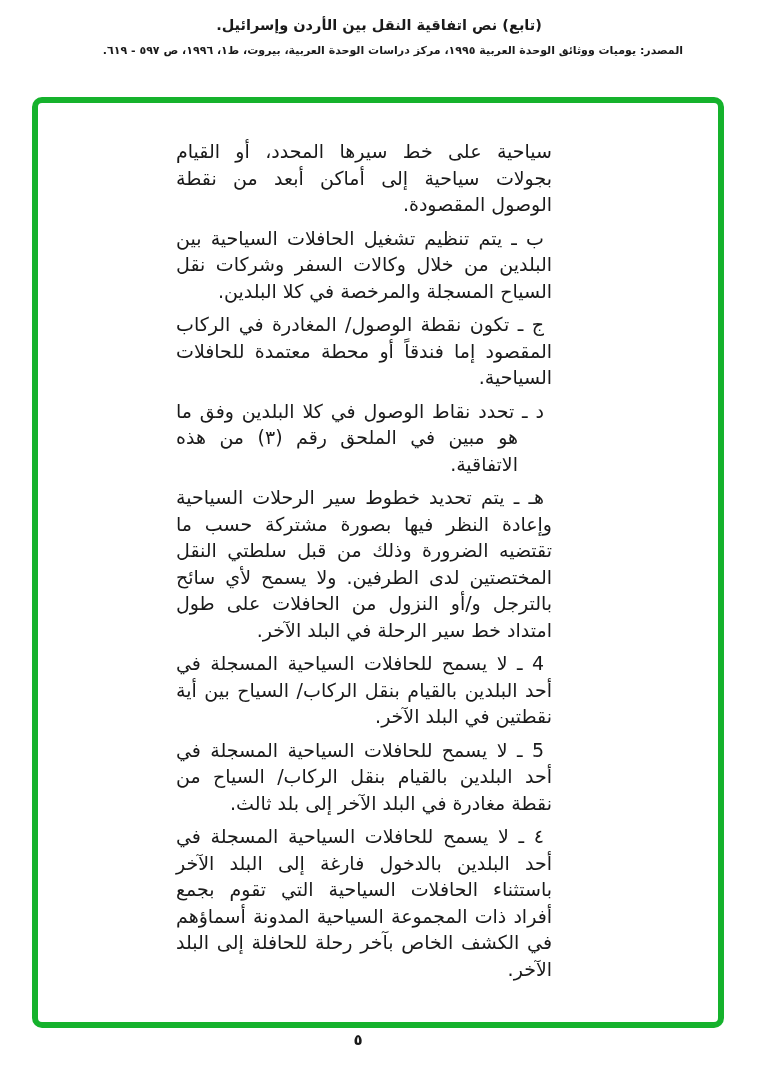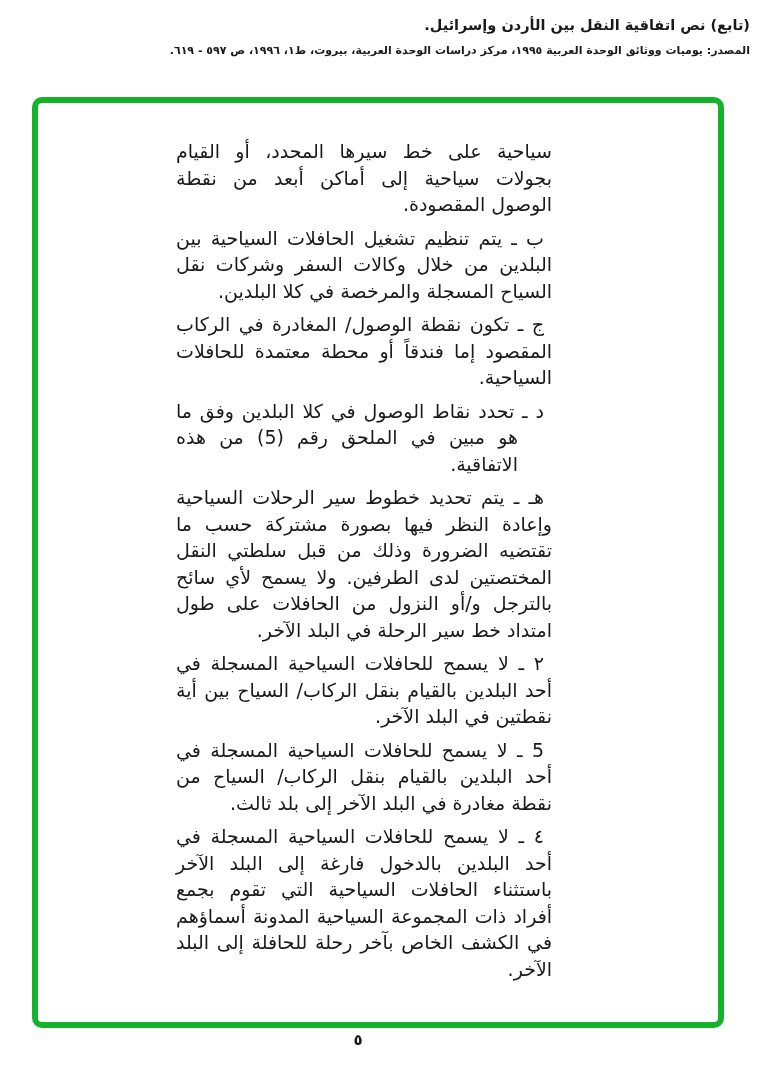--- a/index.html
+++ b/index.html
@@ -14,22 +14,22 @@
     font-family:"DejaVu Sans",sans-serif;
     color:var(--ink);
     position:relative;
     overflow:hidden;
   }
   .page{
     position:absolute;inset:0;
     background:var(--paper);
   }
   .header{
-    position:absolute;top:14px;left:0;right:8px;
-    text-align:right;
+    position:absolute;top:14px;left:0;right:0;
+    text-align:center;
     direction:rtl;
   }
   .header-title{
     font-size:14.5px;
     font-weight:bold;
     line-height:1.6;
     letter-spacing:0.2px;
   }
   .header-source{
     margin-top:7px;
@@ -84,23 +84,23 @@
   <div class="header">
     <div class="header-title">(تابع) نص اتفاقية النقل بين الأردن وإسرائيل.</div>
     <div class="header-source">المصدر: يوميات ووثائق الوحدة العربية ١٩٩٥،  مركز دراسات الوحدة العربية، بيروت، ط١، ١٩٩٦، ص ٥٩٧ - ٦١٩.</div>
   </div>
 
   <div class="green-box">
     <div class="text-column">
       <p class="para cont">سياحية على خط سيرها المحدد، أو القيام بجولات سياحية إلى أماكن أبعد من نقطة الوصول المقصودة.</p>
       <p class="para">ب ـ يتم تنظيم تشغيل الحافلات السياحية بين البلدين من خلال وكالات السفر وشركات نقل السياح المسجلة والمرخصة في كلا البلدين.</p>
       <p class="para">ج ـ تكون نقطة الوصول/ المغادرة في الركاب المقصود إما فندقاً أو محطة معتمدة للحافلات السياحية.</p>
-      <p class="para hang">د ـ تحدد نقاط الوصول في كلا البلدين وفق ما هو مبين في الملحق رقم (5) من هذه الاتفاقية.</p>
+      <p class="para hang">د ـ تحدد نقاط الوصول في كلا البلدين وفق ما هو مبين في الملحق رقم (٣) من هذه الاتفاقية.</p>
       <p class="para">هـ ـ يتم تحديد خطوط سير الرحلات السياحية وإعادة النظر فيها بصورة مشتركة حسب ما تقتضيه الضرورة وذلك من قبل سلطتي النقل المختصتين لدى الطرفين. ولا يسمح لأي سائح بالترجل و/أو النزول من الحافلات على طول امتداد خط سير الرحلة في البلد الآخر.</p>
-      <p class="para">٢ ـ لا يسمح للحافلات السياحية المسجلة في أحد البلدين بالقيام بنقل الركاب/ السياح بين أية نقطتين في البلد الآخر.</p>
+      <p class="para">4 ـ لا يسمح للحافلات السياحية المسجلة في أحد البلدين بالقيام بنقل الركاب/ السياح بين أية نقطتين في البلد الآخر.</p>
       <p class="para">5 ـ لا يسمح للحافلات السياحية المسجلة في أحد البلدين بالقيام بنقل الركاب/ السياح من نقطة مغادرة في البلد الآخر إلى بلد ثالث.</p>
       <p class="para">٤ ـ لا يسمح للحافلات السياحية المسجلة في أحد البلدين بالدخول فارغة إلى البلد الآخر باستثناء الحافلات السياحية التي تقوم بجمع أفراد ذات المجموعة السياحية المدونة أسماؤهم في الكشف الخاص بآخر رحلة للحافلة إلى البلد الآخر.</p>
     </div>
   </div>
 
   <div class="page-number">٥</div>
 
 </div>
 
 </body></html>

